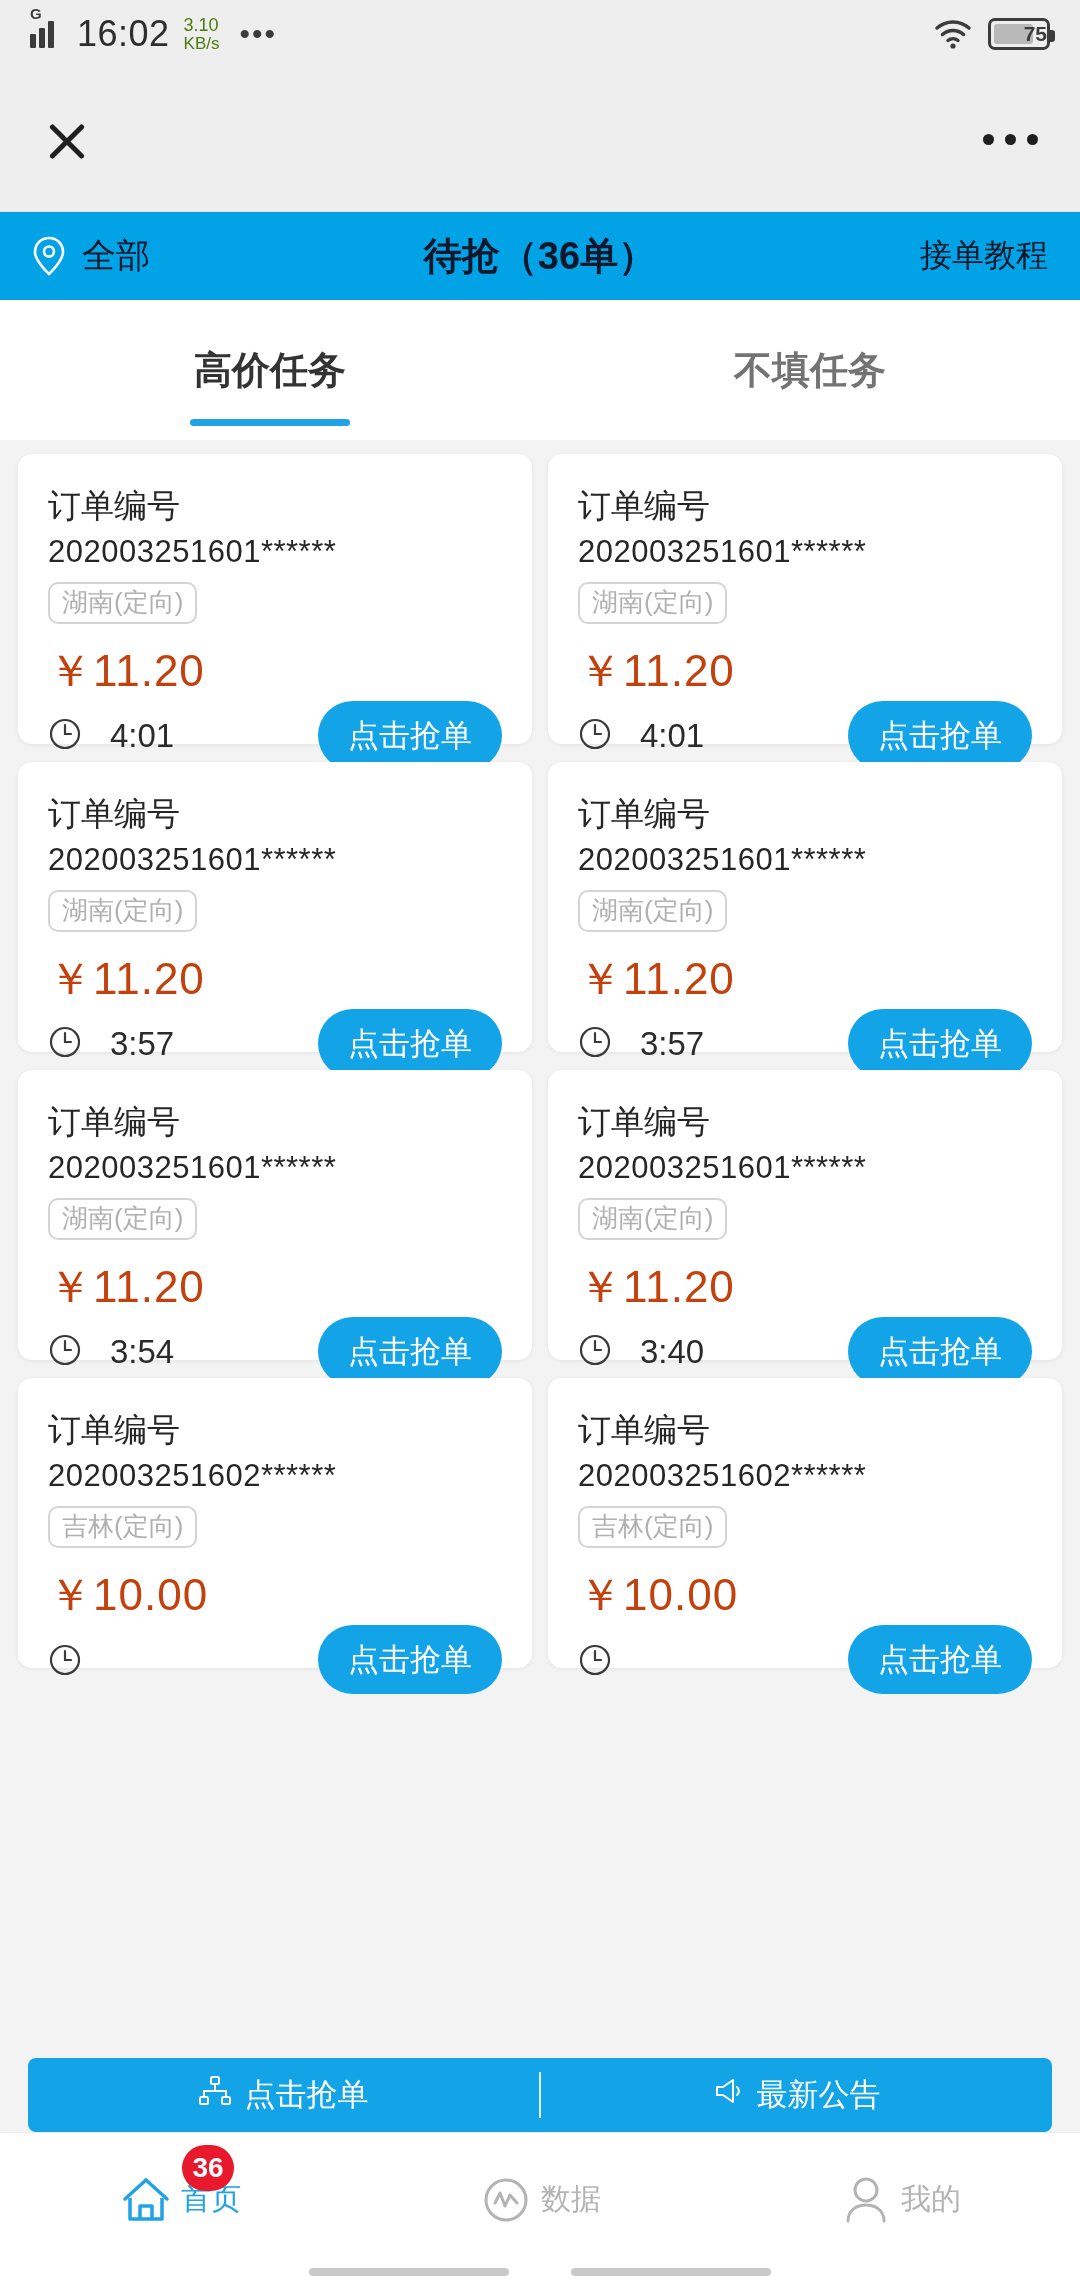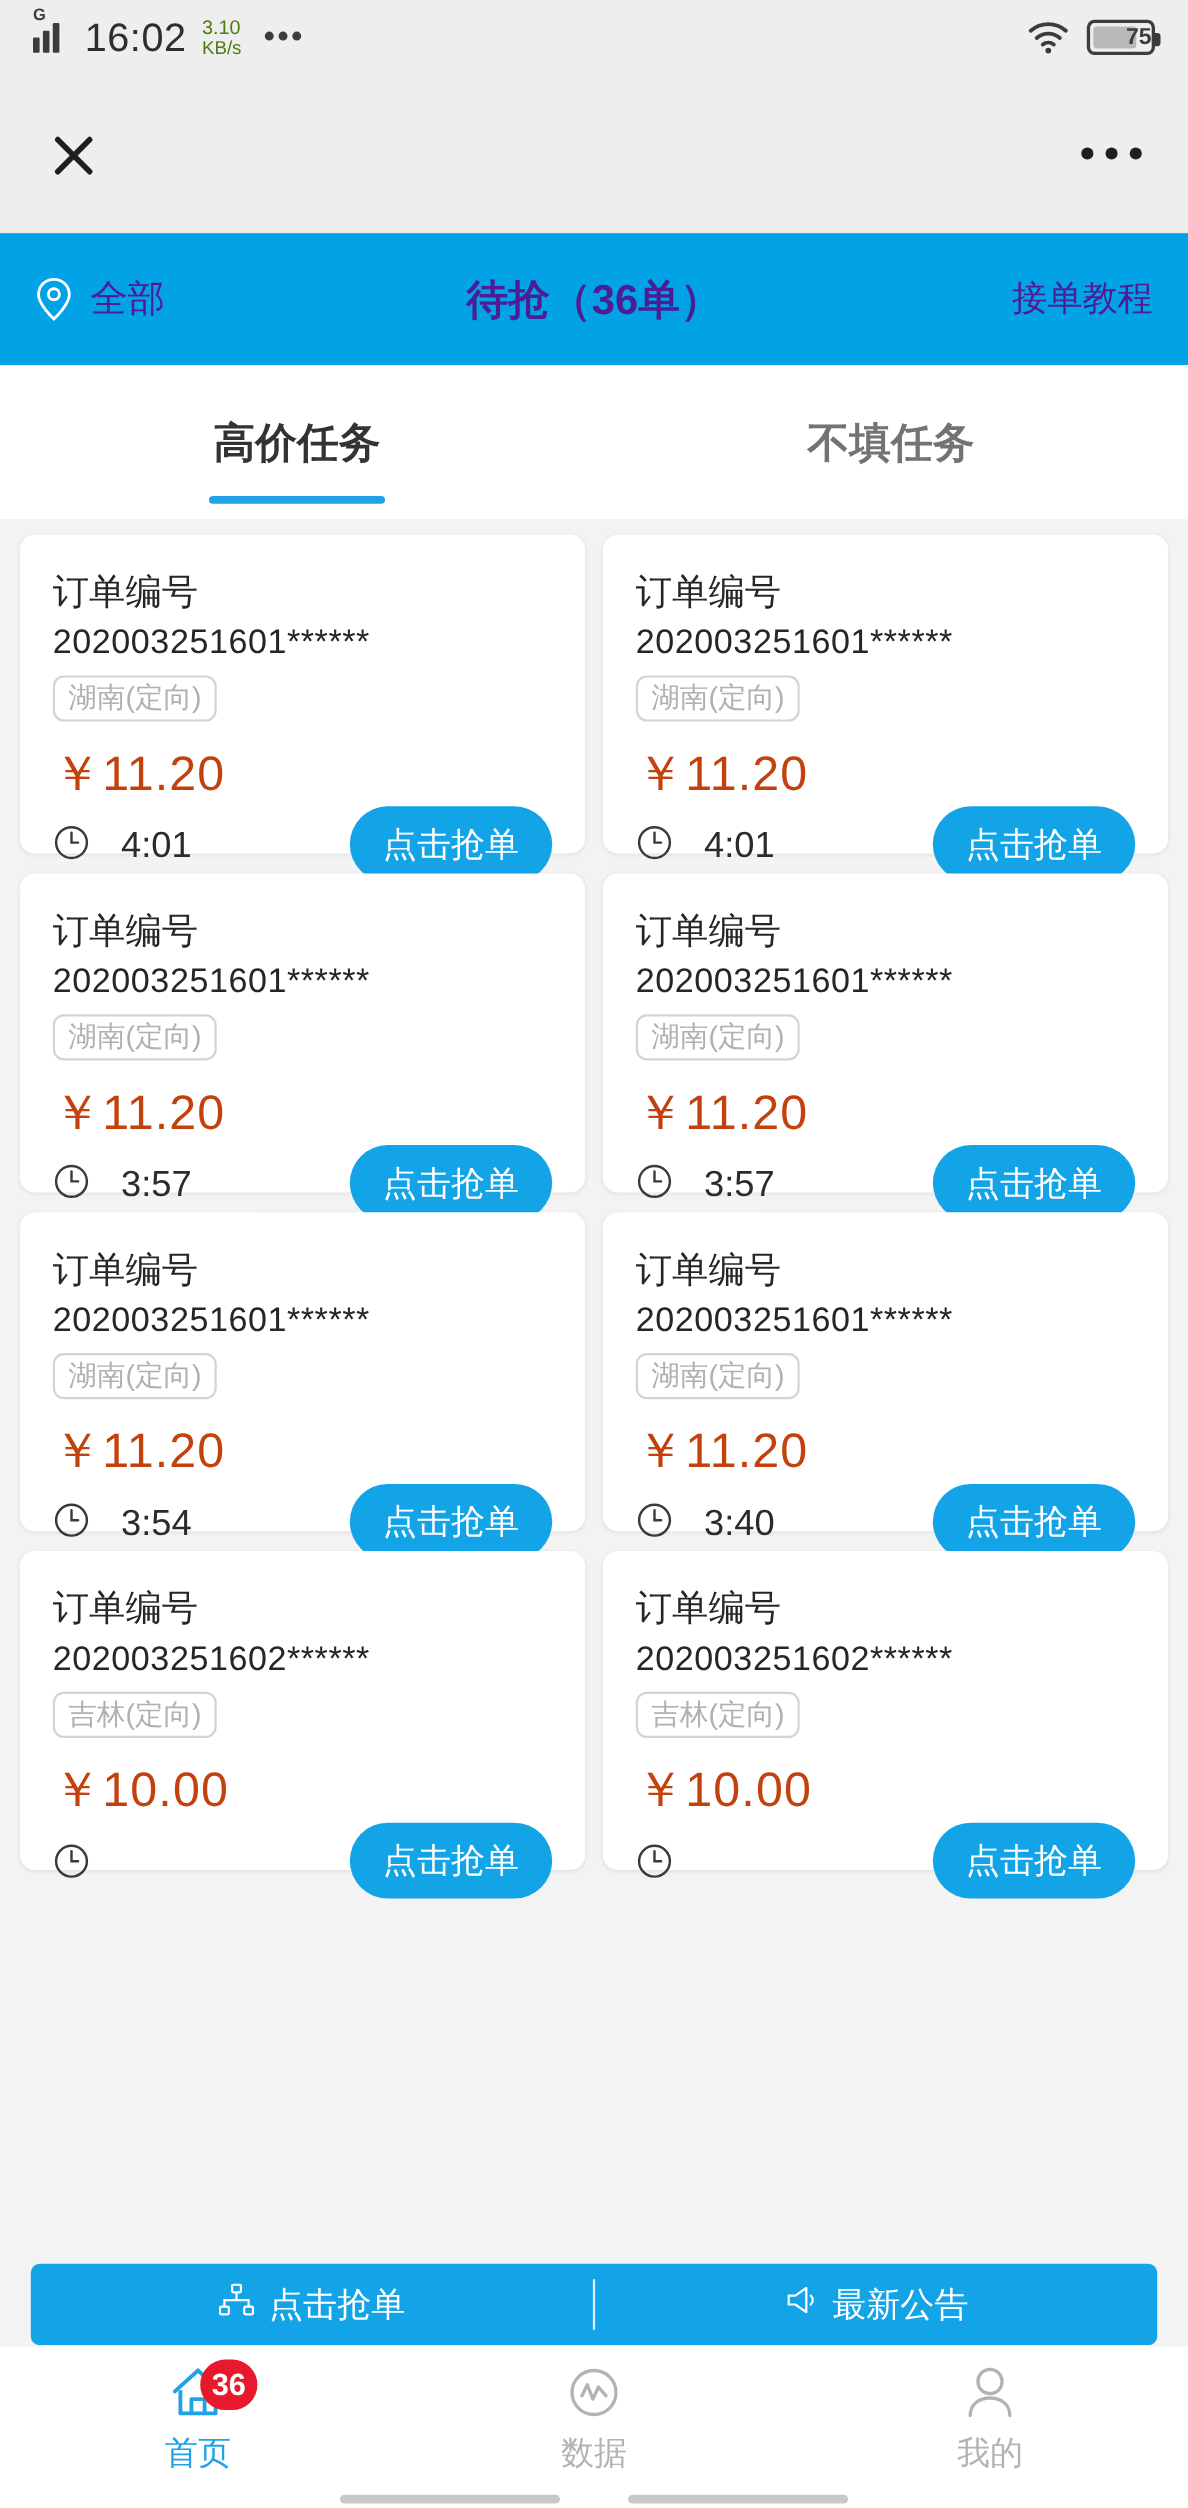--- a/index.html
+++ b/index.html
@@ -74,26 +74,26 @@
     content: ""; position: absolute; left: 2px; top: 24px;
     width: 46px; height: 5px; background: #1f1f1f; border-radius: 2px;
   }
   .close-x:before { transform: rotate(45deg); }
   .close-x:after  { transform: rotate(-45deg); }
   .more-dots { margin-left: auto; display: flex; gap: 11px; cursor: pointer; }
   .more-dots i { width: 11px; height: 11px; border-radius: 50%; background: #1f1f1f; display: block; }
 
   
   .appheader {
-    height: 120px;
+    height: 88px;
     background: #01a3e6;
     display: flex;
     align-items: center;
     padding: 0 32px;
-    color: #4c1d95;
+    color: #0f172a;
   }
   .ah-left { display: flex; align-items: center; gap: 16px; cursor: pointer; }
   .pin-icon { width: 34px; height: 40px; position: relative; flex: none; }
   .ah-left-label { font-size: 34px; }
   .ah-title {
     position: absolute; left: 0; right: 0; text-align: center;
     font-size: 38px; font-weight: bold; pointer-events: none;
   }
   .ah-right { margin-left: auto; font-size: 32px; cursor: pointer; }
 
@@ -198,21 +198,21 @@
   .bottomnav {
     position: absolute;
     left: 0; right: 0; bottom: 0;
     height: 148px;
     background: #ffffff;
     border-top: 1px solid #ececec;
     display: flex;
   }
   .nav-item {
     flex: 1;
-    display: flex; flex-direction: column;
+    display: flex; flex-direction: row;
     align-items: center; justify-content: center;
     gap: 8px; cursor: pointer;
     position: relative;
     padding-bottom: 14px;
   }
   .nav-icon { width: 54px; height: 54px; position: relative; }
   .nav-label { font-size: 30px; color: #b3b3b3; }
   .nav-item.active .nav-label { color: #1fa2e6; }
   .nav-badge {
     position: absolute;

